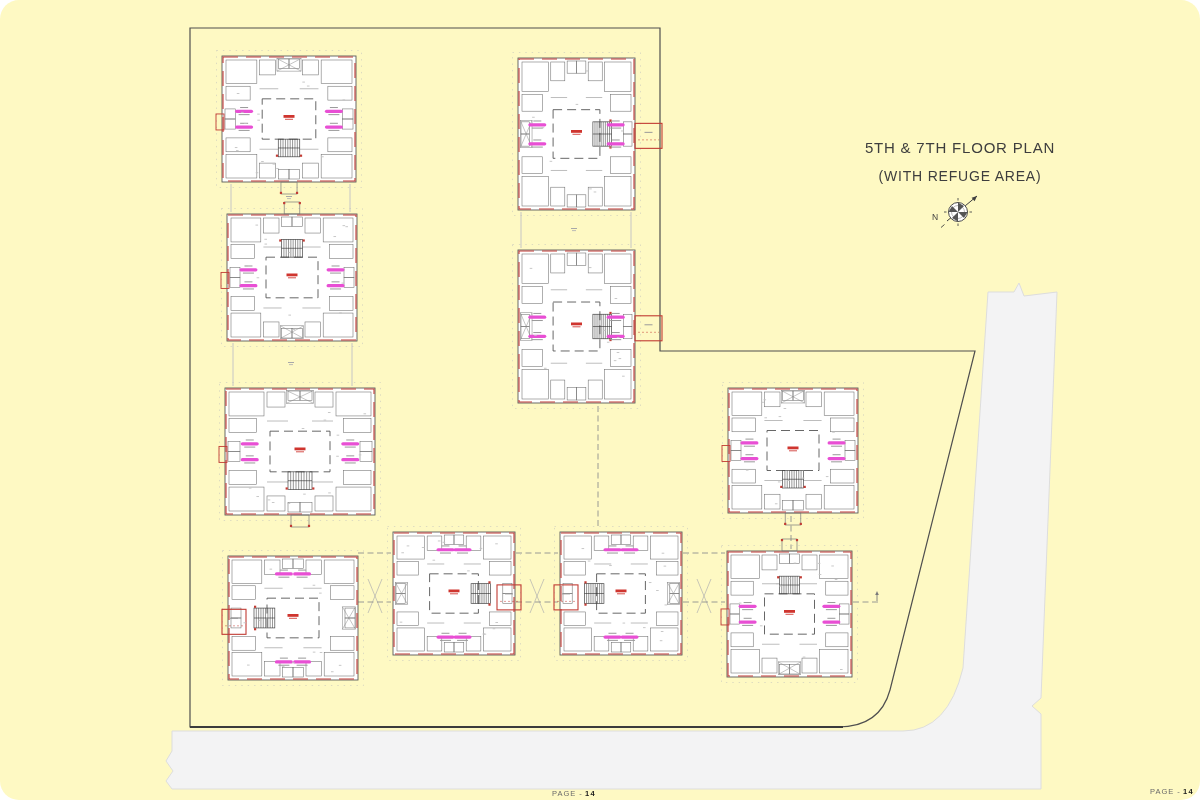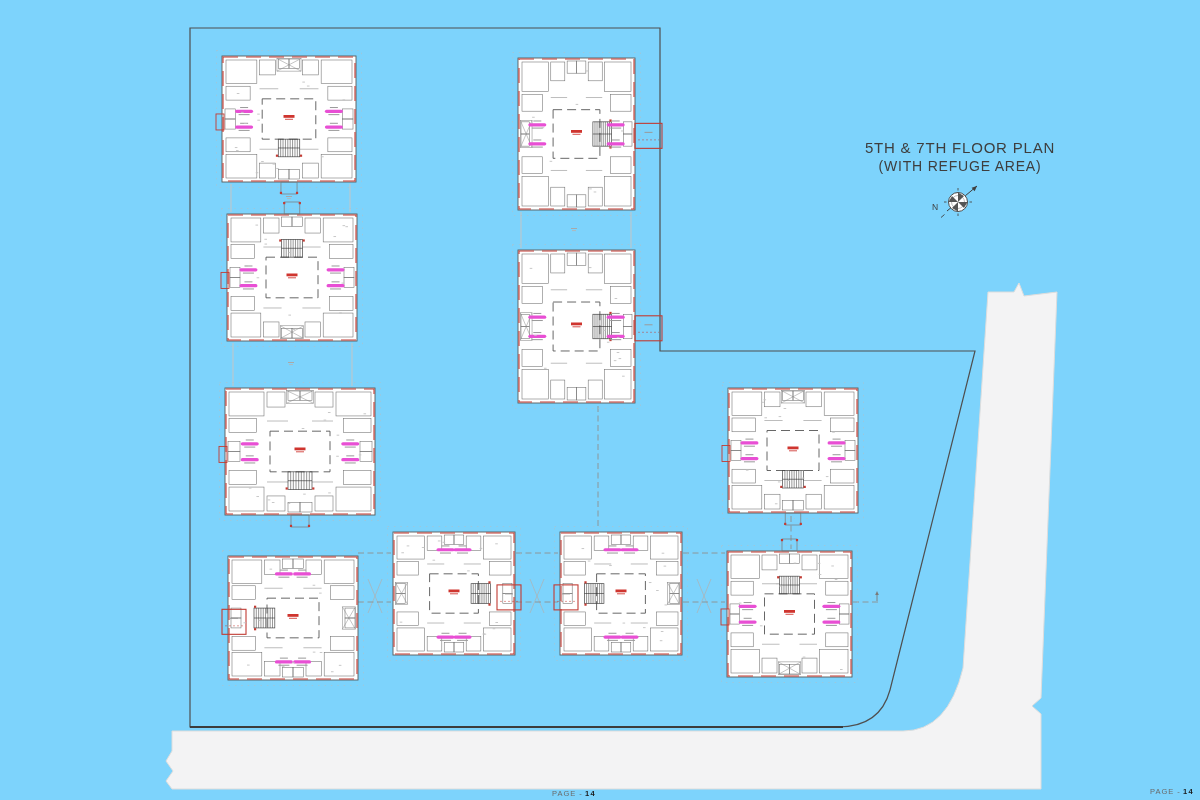--- a/index.html
+++ b/index.html
@@ -1,26 +1,26 @@
 <!DOCTYPE html>
 <html><head>
 <meta charset="utf-8">
 <style>
   html,body{margin:0;padding:0;background:#ffffff;}
   .canvas{
-    position:relative;width:1200px;height:800px;background:#7dd3fc;
-    font-family:"Liberation Sans",sans-serif;overflow:hidden;
+    position:relative;width:1200px;height:800px;background:#fef9c3;
+    font-family:"Liberation Sans",sans-serif;overflow:hidden;border-radius:19px;
   }
   #plan-svg{position:absolute;left:0;top:0;}
   .title-block{
     position:absolute;left:850px;top:139px;width:220px;text-align:center;
     color:#3e3e3e;
   }
   .title-line1{font-size:15px;letter-spacing:0.8px;line-height:18px;}
-  .title-line2{font-size:14px;letter-spacing:0.8px;line-height:17px;margin-top:1px;}
+  .title-line2{font-size:14px;letter-spacing:0.8px;line-height:17px;margin-top:11px;}
   .compass-wrap{margin-top:2px;}
   .page-footer{
     position:absolute;font-size:7.5px;letter-spacing:1px;color:#6a6a6a;
     white-space:nowrap;
   }
   .page-footer .num{font-weight:bold;color:#1b1b1b;margin-left:2px;letter-spacing:1.5px;}
   .footer-left{left:552px;top:789px;}
   .footer-right{left:1150px;top:787px;}
 </style>
 </head>

